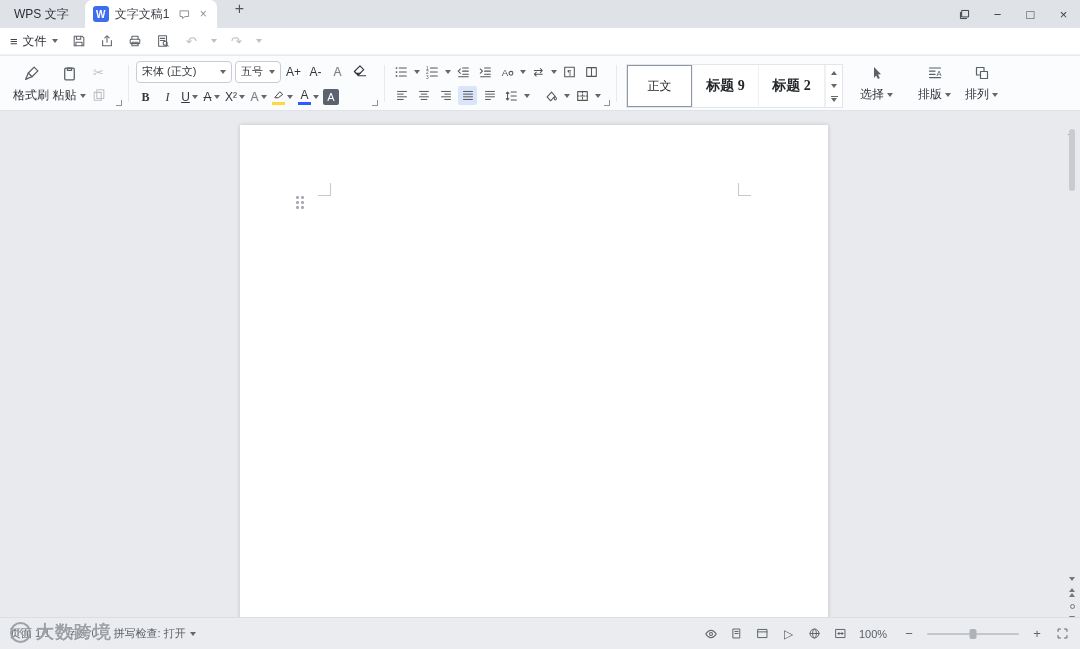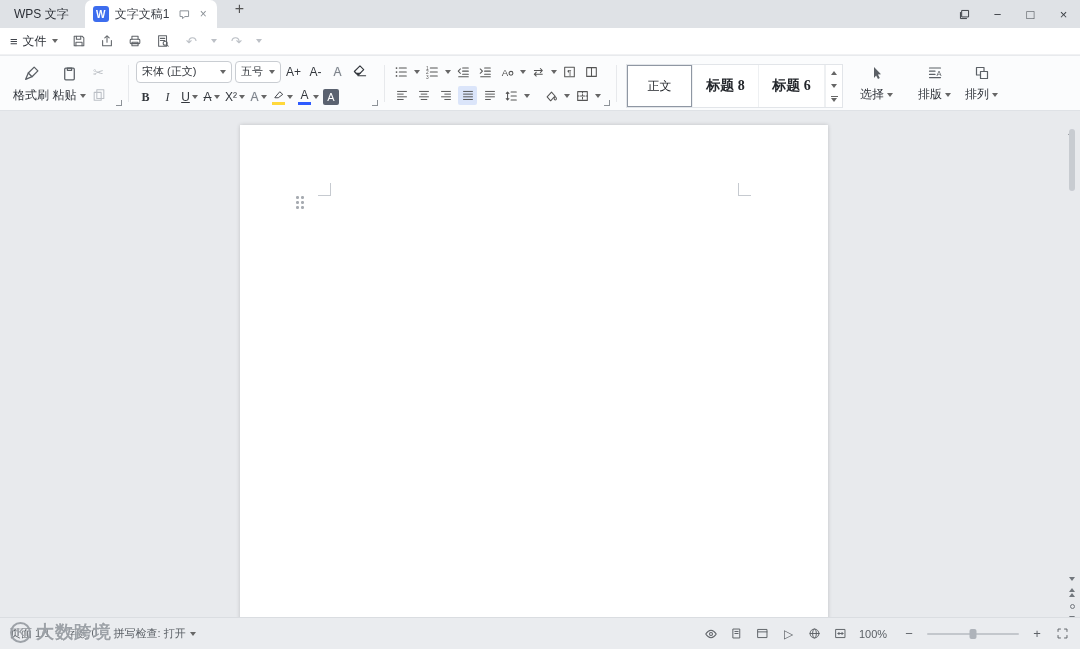--- a/index.html
+++ b/index.html
@@ -414,22 +414,22 @@
           <span class="cv"></span>
       </div>
     </div>
     <span class="corner"></span>
   </div>
 
   <div class="vdiv"></div>
 
   <div class="gallery">
     <div class="gcell sel">正文</div>
-    <div class="gcell h">标题 8</div>
-    <div class="gcell h">标题 6</div>
+    <div class="gcell h">标题 9</div>
+    <div class="gcell h">标题 2</div>
     <div class="garrows">
       <span class="ga">
           <span class="caru"></span>
         </span>
       <span class="ga">
           <span class="cv"></span>
         </span>
       <span class="ga more">
           <i></i>
           <span class="cv"></span>

